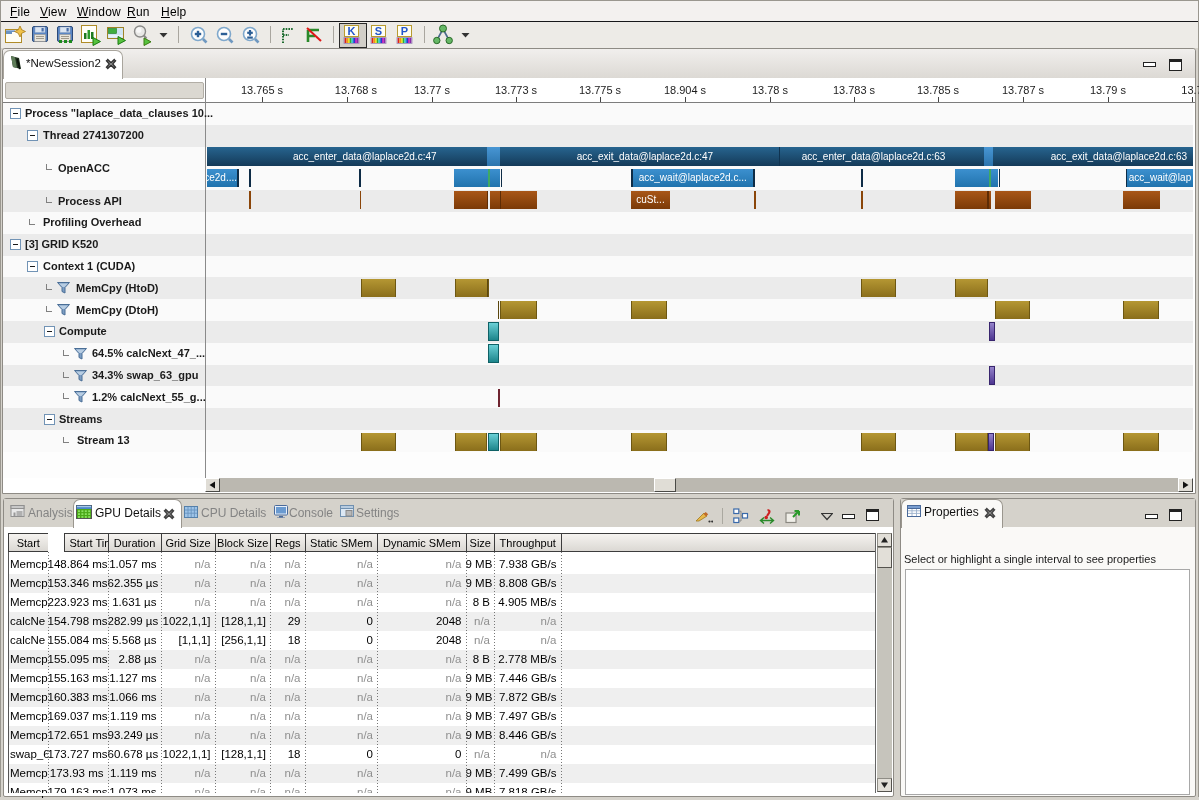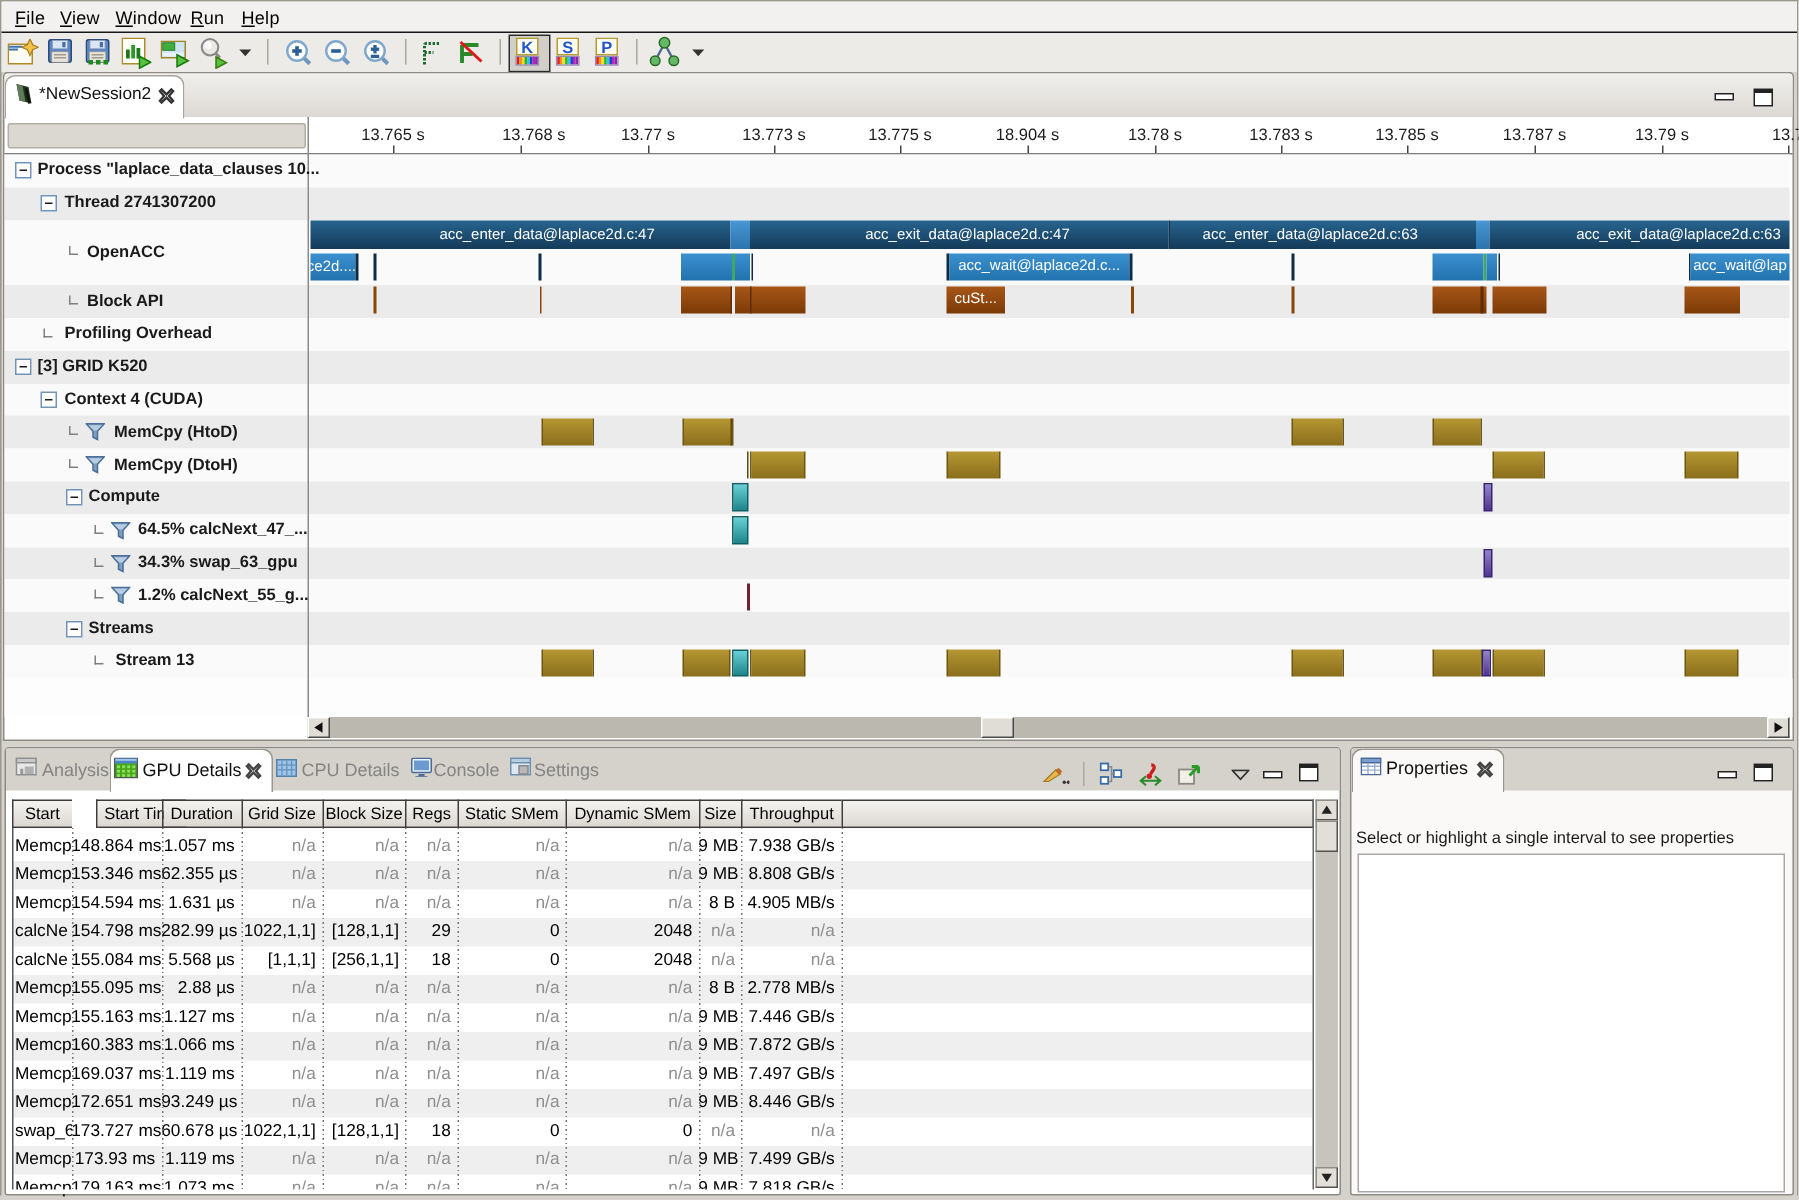--- a/index.html
+++ b/index.html
@@ -251,27 +251,27 @@
 
 <div class="a" style="left:205px;top:78px;width:1px;height:400px;background:#8a8a8a"></div>
 
 <div class="mbox" style="left:10px;top:108.4px"></div>
 <div class="treelbl" style="left:25px;top:107.4px">Process "laplace_data_clauses 10...</div>
 <div class="mbox" style="left:27px;top:130.2px"></div>
 <div class="treelbl" style="left:43px;top:129.2px">Thread 2741307200</div>
 <div class="elbow" style="left:46px;top:164.4px"></div>
 <div class="treelbl" style="left:58px;top:161.9px">OpenACC</div>
 <div class="elbow" style="left:46px;top:197.1px"></div>
-<div class="treelbl" style="left:58px;top:194.6px">Block API</div>
+<div class="treelbl" style="left:58px;top:194.6px">Process API</div>
 <div class="elbow" style="left:29px;top:218.9px"></div>
 <div class="treelbl" style="left:43px;top:216.4px">Profiling Overhead</div>
 <div class="mbox" style="left:10px;top:239.2px"></div>
 <div class="treelbl" style="left:25px;top:238.2px">[3] GRID K520</div>
 <div class="mbox" style="left:27px;top:261.0px"></div>
-<div class="treelbl" style="left:43px;top:260.0px">Context 4 (CUDA)</div>
+<div class="treelbl" style="left:43px;top:260.0px">Context 1 (CUDA)</div>
 <div class="elbow" style="left:46px;top:284.3px"></div>
 <svg class="a" style="left:57px;top:282.0px" width="13" height="12" viewBox="0 0 13 12">
     <polygon points="0.5,0.5 12.5,0.5 8,5.5 8,11 5,9.5 5,5.5" fill="#7d9ec4" stroke="#4a6e96" stroke-width="1"></polygon>
     <polygon points="2,1.5 11,1.5 7.5,5 5.5,5" fill="#b8cde2"></polygon>
   </svg>
 <div class="treelbl" style="left:76px;top:281.8px">MemCpy (HtoD)</div>
 <div class="elbow" style="left:46px;top:306.1px"></div>
 <svg class="a" style="left:57px;top:304.0px" width="13" height="12" viewBox="0 0 13 12">
     <polygon points="0.5,0.5 12.5,0.5 8,5.5 8,11 5,9.5 5,5.5" fill="#7d9ec4" stroke="#4a6e96" stroke-width="1"></polygon>
     <polygon points="2,1.5 11,1.5 7.5,5 5.5,5" fill="#b8cde2"></polygon>
@@ -499,21 +499,21 @@
 <div class="tcell" style="left:47.5px;top:574px;width:56.0px;padding-right:4px;box-sizing:content-box">153.346 ms</div>
 <div class="tcell" style="left:107.5px;top:574px;width:49.0px;padding-right:4px;box-sizing:content-box">62.355 µs</div>
 <div class="tcell na" style="left:160.5px;top:574px;width:50.0px;padding-right:4px;box-sizing:content-box">n/a</div>
 <div class="tcell na" style="left:214.5px;top:574px;width:51.5px;padding-right:4px;box-sizing:content-box">n/a</div>
 <div class="tcell na" style="left:270.0px;top:574px;width:30.5px;padding-right:4px;box-sizing:content-box">n/a</div>
 <div class="tcell na" style="left:304.5px;top:574px;width:68.5px;padding-right:4px;box-sizing:content-box">n/a</div>
 <div class="tcell na" style="left:377.0px;top:574px;width:84.5px;padding-right:4px;box-sizing:content-box">n/a</div>
 <div class="tcell" style="left:465.5px;top:574px;width:24.5px;padding-right:4px;box-sizing:content-box">9 MB</div>
 <div class="tcell" style="left:494.0px;top:574px;width:62.5px;padding-right:4px;box-sizing:content-box">8.808 GB/s</div>
 <div class="tcell tl" style="left:8.0px;top:593px;width:37.5px;padding-left:2px;box-sizing:content-box">Memcp</div>
-<div class="tcell" style="left:47.5px;top:593px;width:56.0px;padding-right:4px;box-sizing:content-box">154.594 ms</div>
+<div class="tcell" style="left:47.5px;top:593px;width:56.0px;padding-right:4px;box-sizing:content-box">223.923 ms</div>
 <div class="tcell" style="left:107.5px;top:593px;width:49.0px;padding-right:4px;box-sizing:content-box">1.631 µs</div>
 <div class="tcell na" style="left:160.5px;top:593px;width:50.0px;padding-right:4px;box-sizing:content-box">n/a</div>
 <div class="tcell na" style="left:214.5px;top:593px;width:51.5px;padding-right:4px;box-sizing:content-box">n/a</div>
 <div class="tcell na" style="left:270.0px;top:593px;width:30.5px;padding-right:4px;box-sizing:content-box">n/a</div>
 <div class="tcell na" style="left:304.5px;top:593px;width:68.5px;padding-right:4px;box-sizing:content-box">n/a</div>
 <div class="tcell na" style="left:377.0px;top:593px;width:84.5px;padding-right:4px;box-sizing:content-box">n/a</div>
 <div class="tcell" style="left:465.5px;top:593px;width:24.5px;padding-right:4px;box-sizing:content-box">8 B</div>
 <div class="tcell" style="left:494.0px;top:593px;width:62.5px;padding-right:4px;box-sizing:content-box">4.905 MB/s</div>
 <div class="a" style="left:9px;top:612px;width:866px;height:19px;background:#efefef"></div>
 <div class="tcell tl" style="left:8.0px;top:612px;width:37.5px;padding-left:2px;box-sizing:content-box">calcNe</div>

